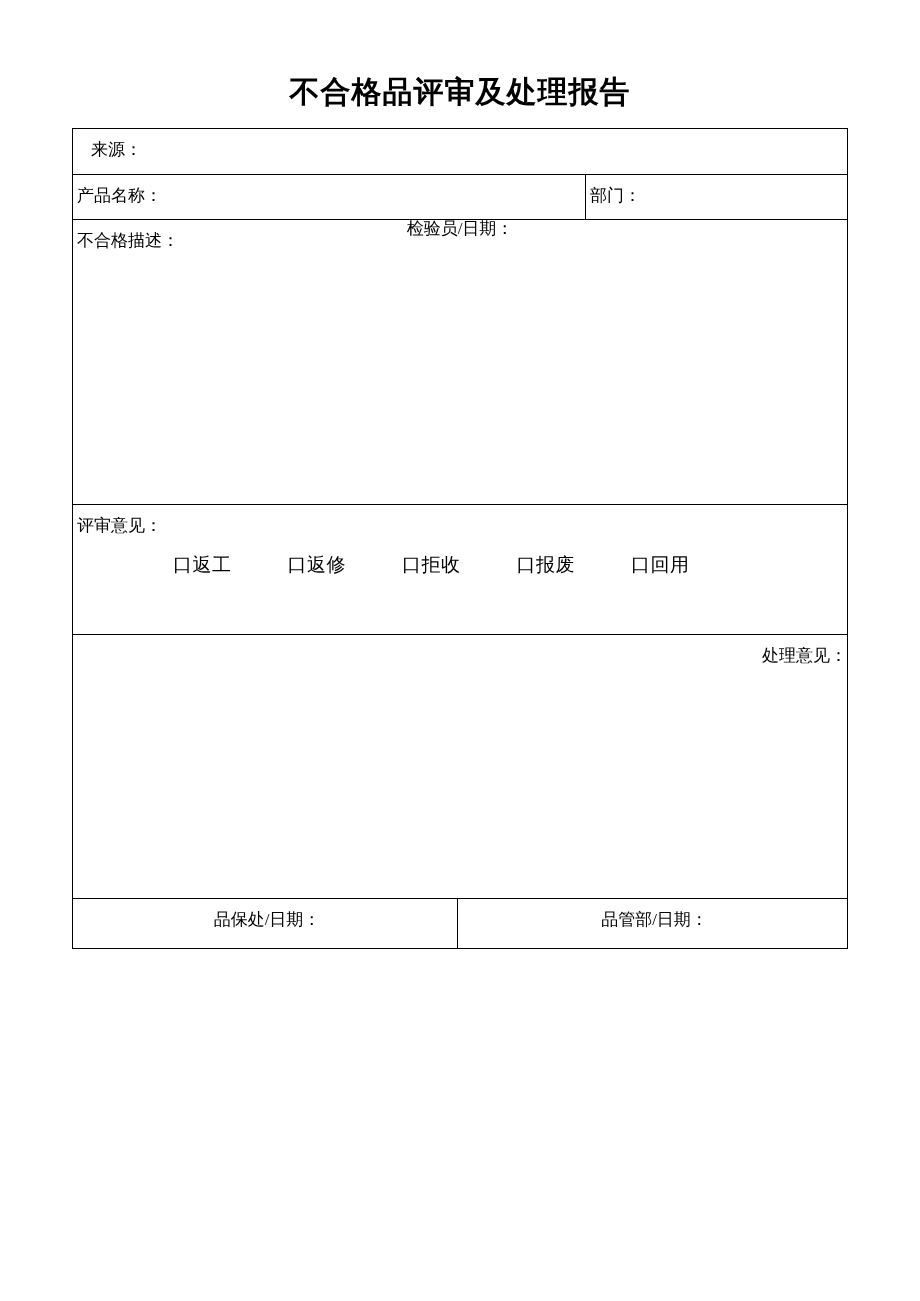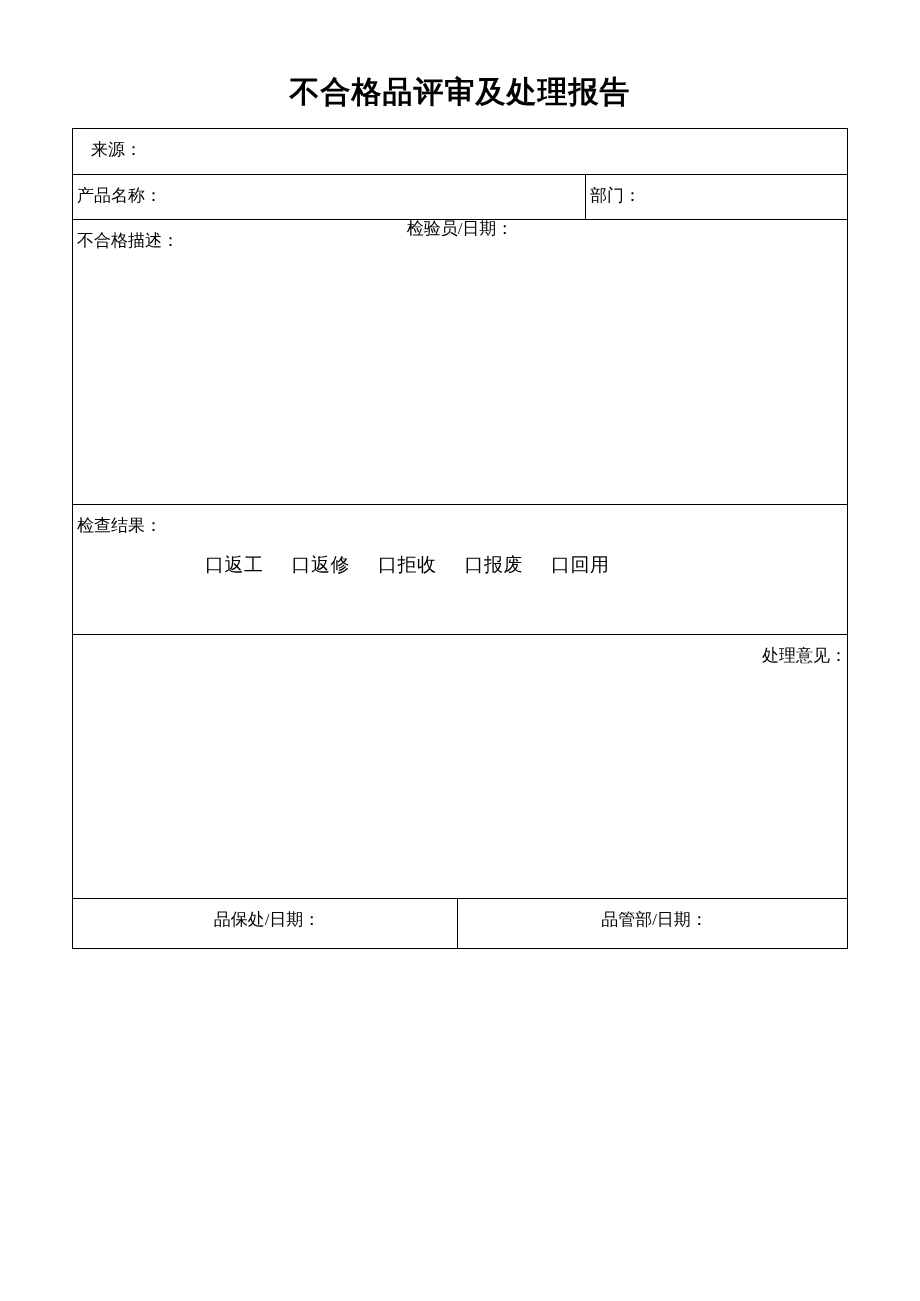--- a/index.html
+++ b/index.html
@@ -102,24 +102,23 @@
     right: 0;
     top: 49px;
     display: flex;
     padding-left: 100px;
     box-sizing: border-box;
   }
   .option-item {
     white-space: nowrap;
     font-size: 19px;
     letter-spacing: 0.5px;
-    margin-left: 32px;
   }
   .option-item + .option-item {
-    margin-left: 28px;
+    margin-left: 56px;
   }
   .opt-box {
     font-family: "Liberation Serif", "DejaVu Serif", serif;
   }
 </style>
 </head>
 <body>
 
 <div class="page">
 
@@ -154,21 +153,21 @@
           <div class="desc-body">
             <span class="cell-label">不合格描述：</span>
             <div class="inspector-line">检验员/日期：</div>
           </div>
         </td>
       </tr>
 
       <tr class="r-review">
         <td colspan="3">
           <div class="review-body">
-            <span class="cell-label">检查结果：</span>
+            <span class="cell-label">评审意见：</span>
             <div class="options-row">
               <div class="option-item">
                 <span class="opt-box">口</span><span>返工</span>
               </div>
               <div class="option-item">
                 <span class="opt-box">口</span><span>返修</span>
               </div>
               <div class="option-item">
                 <span class="opt-box">口</span><span>拒收</span>
               </div>

